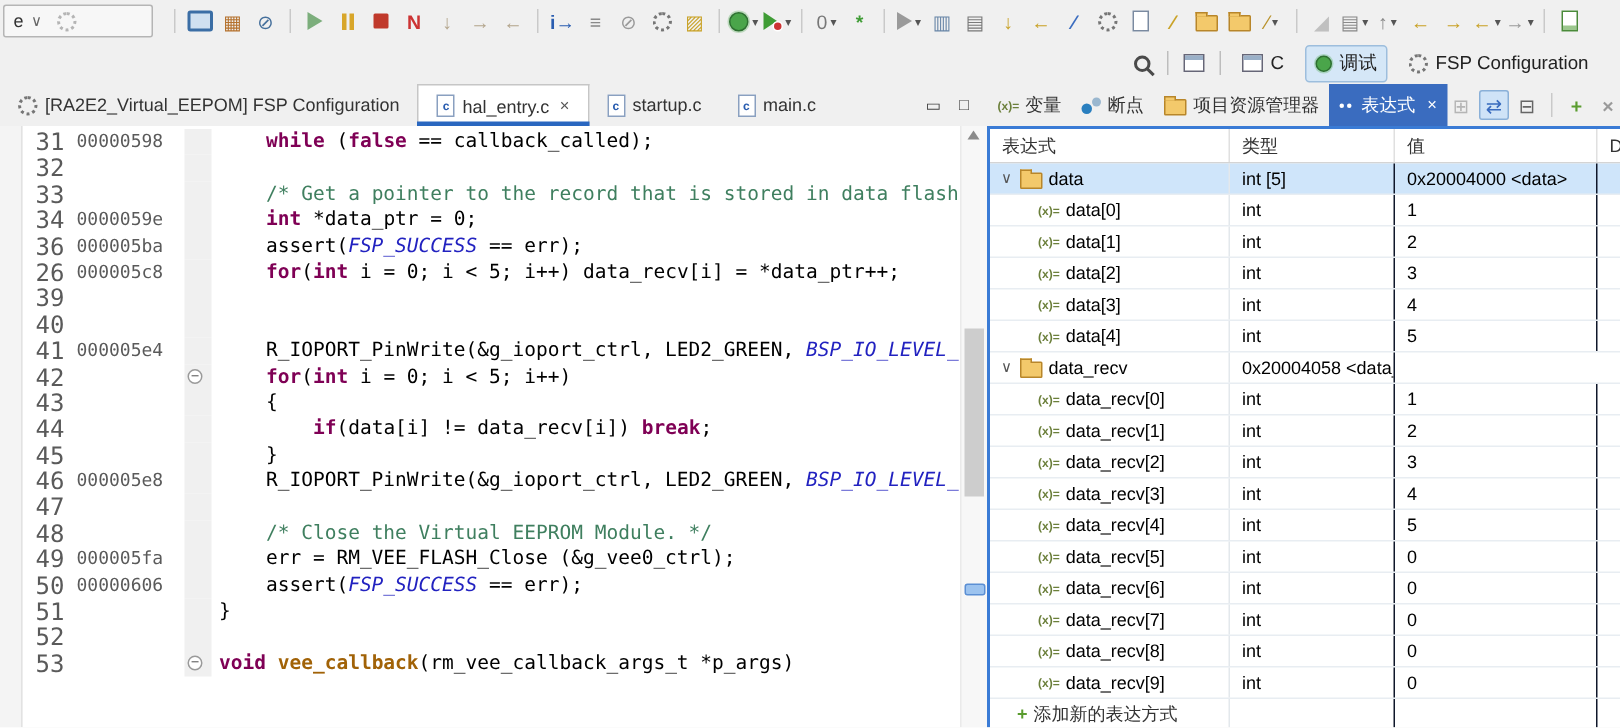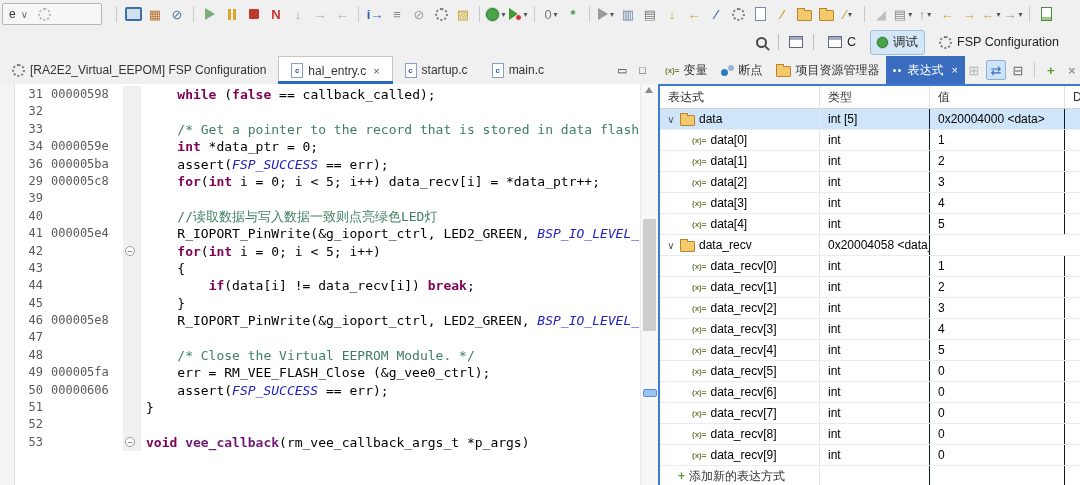--- a/index.html
+++ b/index.html
@@ -65,30 +65,30 @@
   .vtab.active .close{color:#fff;margin-left:4px;font-size:11px;}
   .vtools{display:flex;align-items:center;gap:3px;padding-right:3px;}
   .vtools .tbi{min-width:18px;height:18px;}
   .vtools .chipon{background:#cfe3f7;border:1px solid #8ab0d8;border-radius:2px;}
   
   .main{display:flex;height:401px;}
   .editor{position:relative;width:658px;background:#fff;overflow:hidden;font-family:"DejaVu Sans Mono","Liberation Mono",monospace;}
   .markerbar{position:absolute;left:0;top:0;bottom:0;width:14px;background:#f4f4f4;border-right:1px solid #e2e2e2;}
   #lines{position:absolute;left:15px;top:2px;right:18px;}
   .cl{display:flex;height:17.4px;line-height:17.4px;font-size:13px;white-space:pre;}
-  .cln{width:28px;text-align:right;color:#5a5a5a;font-size:12px;flex:none;}
+  .cln{width:28px;text-align:right;color:#5a5a5a;font-size:16px;flex:none;}
   .cla{width:72px;padding-left:8px;color:#5a5a5a;font-size:12px;flex:none;}
   .clf{width:18px;flex:none;background:#f0f0f0;position:relative;}
   .foldm{position:absolute;left:2px;top:3px;width:10px;height:10px;border:1px solid #9a9a9a;border-radius:50%;background:#fff;color:#666;font-size:9px;line-height:9px;text-align:center;box-sizing:border-box;}
   .clc{padding-left:5px;overflow:hidden;flex:1;}
   .s-p{color:#000;}
   .s-k{color:#7f0055;font-weight:bold;}
   .s-c{color:#3f7f5f;}
   .s-m{color:#2222c0;font-style:italic;}
-  .s-b{color:#701a75;font-weight:bold;text-align:right;}
+  .s-b{color:#a16207;font-weight:bold;text-align:right;}
   .vscroll{position:absolute;right:0;top:0;bottom:0;width:17px;background:#f7f7f7;border-left:1px solid #eaeaea;}
   .vup{position:absolute;top:3px;left:4px;width:0;height:0;border-left:4px solid transparent;border-right:4px solid transparent;border-bottom:6px solid #8a8a8a;}
   .vthumb{position:absolute;top:135px;left:2px;width:13px;height:112px;background:#cdcdcd;}
   .vmark{position:absolute;top:305px;left:2px;width:12px;height:6px;background:#9cc3ef;border:1px solid #5b8fd4;border-radius:2px;}
   
   .panel{width:422px;box-sizing:border-box;background:#fff;border-left:2px solid #3a7bd5;border-top:2px solid #3a7bd5;overflow:hidden;}
   .grid-head{display:grid;grid-template-columns:160px 110px 135px 1fr;height:22px;border-bottom:1px solid #d4d4d4;}
   .hc{padding-left:8px;color:#333;font-size:12px;border-right:1px solid #e0e0e0;display:flex;align-items:center;overflow:hidden;}
   .hc:last-child{border-right:none;}
   .grow{display:grid;grid-template-columns:160px 110px 135px 1fr;height:20px;border-bottom:1px solid #e8edf2;font-size:12px;}
@@ -344,23 +344,23 @@
 
   <div class="main">
     <div class="editor">
       <div class="markerbar"></div>
       <div id="lines">
           <div class="cl"><span class="cln">31</span><span class="cla">00000598</span><span class="clf"></span><span class="clc"><span class="s-p">    </span><span class="s-k">while</span><span class="s-p"> (</span><span class="s-k">false</span><span class="s-p"> == callback_called);</span></span></div>
           <div class="cl"><span class="cln">32</span><span class="cla"></span><span class="clf"></span><span class="clc"></span></div>
           <div class="cl"><span class="cln">33</span><span class="cla"></span><span class="clf"></span><span class="clc"><span class="s-p">    </span><span class="s-c">/* Get a pointer to the record that is stored in data flash</span></span></div>
           <div class="cl"><span class="cln">34</span><span class="cla">0000059e</span><span class="clf"></span><span class="clc"><span class="s-p">    </span><span class="s-k">int</span><span class="s-p"> *data_ptr = 0;</span></span></div>
           <div class="cl"><span class="cln">36</span><span class="cla">000005ba</span><span class="clf"></span><span class="clc"><span class="s-p">    assert(</span><span class="s-m">FSP_SUCCESS</span><span class="s-p"> == err);</span></span></div>
-          <div class="cl"><span class="cln">29</span><span class="cla">000005c8</span><span class="clf"></span><span class="clc"><span class="s-p">    </span><span class="s-k">for</span><span class="s-p">(</span><span class="s-k">int</span><span class="s-p"> i = 0; i &lt; 5; i++) data_recv[i] = *data_ptr++;</span></span></div>
+          <div class="cl"><span class="cln">26</span><span class="cla">000005c8</span><span class="clf"></span><span class="clc"><span class="s-p">    </span><span class="s-k">for</span><span class="s-p">(</span><span class="s-k">int</span><span class="s-p"> i = 0; i &lt; 5; i++) data_recv[i] = *data_ptr++;</span></span></div>
           <div class="cl"><span class="cln">39</span><span class="cla"></span><span class="clf"></span><span class="clc"></span></div>
-          <div class="cl"><span class="cln">40</span><span class="cla"></span><span class="clf"></span><span class="clc"><span class="s-p">    </span><span class="s-c">//读取数据与写入数据一致则点亮绿色LED灯</span></span></div>
+          <div class="cl"><span class="cln">40</span><span class="cla"></span><span class="clf"></span><span class="clc"><span class="s-p">    </span></span></div>
           <div class="cl"><span class="cln">41</span><span class="cla">000005e4</span><span class="clf"></span><span class="clc"><span class="s-p">    R_IOPORT_PinWrite(&amp;g_ioport_ctrl, LED2_GREEN, </span><span class="s-m">BSP_IO_LEVEL_</span></span></div>
           <div class="cl"><span class="cln">42</span><span class="cla"></span><span class="clf"><span class="foldm">−</span></span><span class="clc"><span class="s-p">    </span><span class="s-k">for</span><span class="s-p">(</span><span class="s-k">int</span><span class="s-p"> i = 0; i &lt; 5; i++)</span></span></div>
           <div class="cl"><span class="cln">43</span><span class="cla"></span><span class="clf"></span><span class="clc"><span class="s-p">    {</span></span></div>
           <div class="cl"><span class="cln">44</span><span class="cla"></span><span class="clf"></span><span class="clc"><span class="s-p">        </span><span class="s-k">if</span><span class="s-p">(data[i] != data_recv[i]) </span><span class="s-k">break</span><span class="s-p">;</span></span></div>
           <div class="cl"><span class="cln">45</span><span class="cla"></span><span class="clf"></span><span class="clc"><span class="s-p">    }</span></span></div>
           <div class="cl"><span class="cln">46</span><span class="cla">000005e8</span><span class="clf"></span><span class="clc"><span class="s-p">    R_IOPORT_PinWrite(&amp;g_ioport_ctrl, LED2_GREEN, </span><span class="s-m">BSP_IO_LEVEL_</span></span></div>
           <div class="cl"><span class="cln">47</span><span class="cla"></span><span class="clf"></span><span class="clc"></span></div>
           <div class="cl"><span class="cln">48</span><span class="cla"></span><span class="clf"></span><span class="clc"><span class="s-p">    </span><span class="s-c">/* Close the Virtual EEPROM Module. */</span></span></div>
           <div class="cl"><span class="cln">49</span><span class="cla">000005fa</span><span class="clf"></span><span class="clc"><span class="s-p">    err = RM_VEE_FLASH_Close (&amp;g_vee0_ctrl);</span></span></div>
           <div class="cl"><span class="cln">50</span><span class="cla">00000606</span><span class="clf"></span><span class="clc"><span class="s-p">    assert(</span><span class="s-m">FSP_SUCCESS</span><span class="s-p"> == err);</span></span></div>

